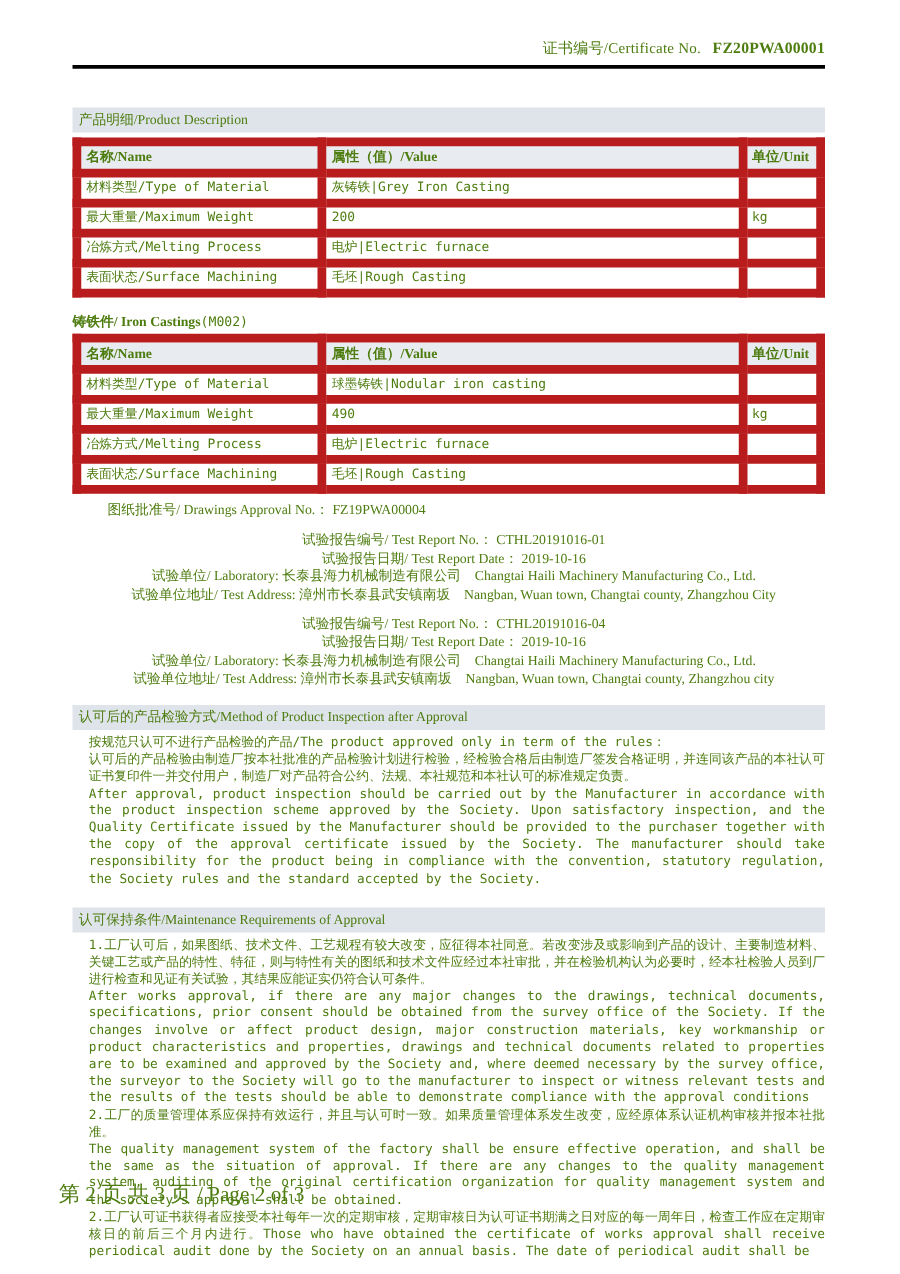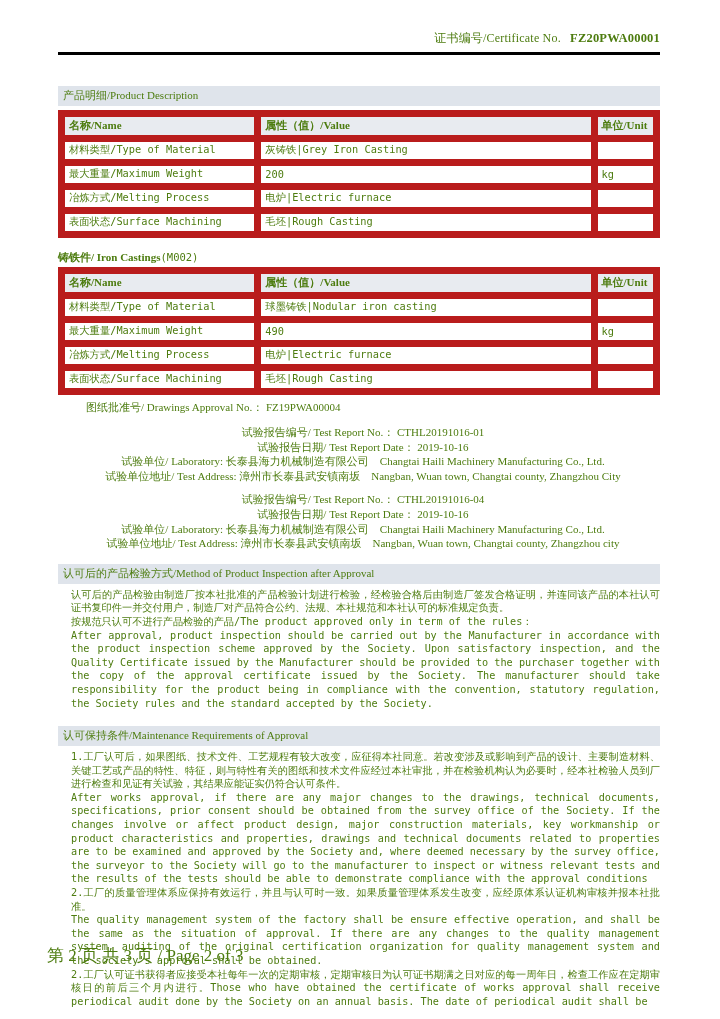--- a/index.html
+++ b/index.html
@@ -197,22 +197,22 @@
 
   <div class="report-block">
     <div>试验报告编号/ Test Report No.：  CTHL20191016-04</div>
     <div>试验报告日期/ Test Report Date：  2019-10-16</div>
     <div>试验单位/ Laboratory: 长泰县海力机械制造有限公司　Changtai Haili Machinery Manufacturing Co., Ltd.</div>
     <div>试验单位地址/ Test Address: 漳州市长泰县武安镇南坂　Nangban, Wuan town, Changtai county, Zhangzhou city</div>
   </div>
 
   <div class="section-bar sec-gap-md">认可后的产品检验方式/Method of Product Inspection after Approval</div>
   <div class="body-text">
+    <p>按规范只认可不进行产品检验的产品/The product approved only in term of the rules：</p>
     <p>认可后的产品检验由制造厂按本社批准的产品检验计划进行检验，经检验合格后由制造厂签发合格证明，并连同该产品的本社认可证书复印件一并交付用户，制造厂对产品符合公约、法规、本社规范和本社认可的标准规定负责。</p>
-    <p>按规范只认可不进行产品检验的产品/The product approved only in term of the rules：</p>
     <p>After approval, product inspection should be carried out by the Manufacturer in accordance with the product inspection scheme approved by the Society. Upon satisfactory inspection, and the Quality Certificate issued by the Manufacturer should be provided to the purchaser together with the copy of the approval certificate issued by the Society. The manufacturer should take responsibility for the product being in compliance with the convention, statutory regulation, the Society rules and the standard accepted by the Society.</p>
   </div>
 
   <div class="section-bar">认可保持条件/Maintenance Requirements of Approval</div>
   <div class="body-text">
     <p>1.工厂认可后，如果图纸、技术文件、工艺规程有较大改变，应征得本社同意。若改变涉及或影响到产品的设计、主要制造材料、关键工艺或产品的特性、特征，则与特性有关的图纸和技术文件应经过本社审批，并在检验机构认为必要时，经本社检验人员到厂进行检查和见证有关试验，其结果应能证实仍符合认可条件。</p>
     <p>After works approval, if there are any major changes to the drawings, technical documents, specifications, prior consent should be obtained from the survey office of the Society. If the changes involve or affect product design, major construction materials, key workmanship or product characteristics and properties, drawings and technical documents related to properties are to be examined and approved by the Society and, where deemed necessary by the survey office, the surveyor to the Society will go to the manufacturer to inspect or witness relevant tests and the results of the tests should be able to demonstrate compliance with the approval conditions</p>
     <p>2.工厂的质量管理体系应保持有效运行，并且与认可时一致。如果质量管理体系发生改变，应经原体系认证机构审核并报本社批准。</p>
     <p>The quality management system of the factory shall be ensure effective operation, and shall be the same as the situation of approval. If there are any changes to the quality management system, auditing of the original certification organization for quality management system and the society's approval shall be obtained.</p>
     <p>2.工厂认可证书获得者应接受本社每年一次的定期审核，定期审核日为认可证书期满之日对应的每一周年日，检查工作应在定期审核日的前后三个月内进行。Those who have obtained the certificate of works approval shall receive periodical audit done by the Society on an annual basis. The date of periodical audit shall be</p>

